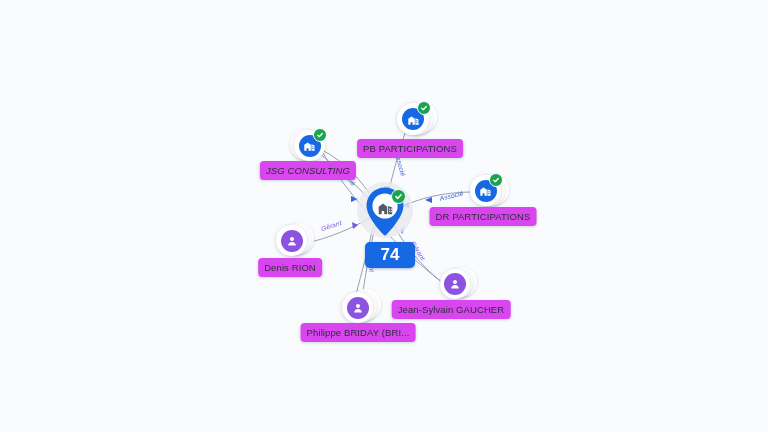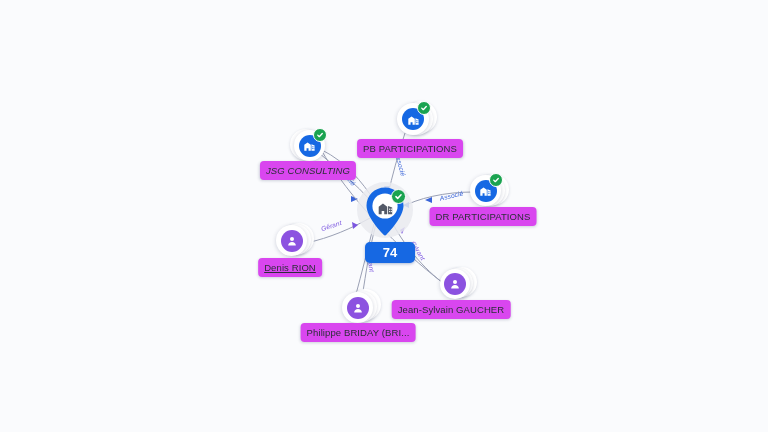--- a/index.html
+++ b/index.html
@@ -146,21 +146,21 @@
     align-items: center;
     justify-content: center;
   }
   .count-badge {
     position: absolute;
     left: -20px;
     top: 30px;
     min-width: 32px;
     background: #1668e3;
     color: #ffffff;
-    font-size: 13px;
+    font-size: 17px;
     font-weight: bold;
     text-align: center;
     padding: 3px 9px;
     border-radius: 5px;
     box-shadow: 0 1px 3px rgba(20,60,140,0.35);
   }
 
   
   .edge-label {
     font-size: 6.6px;
@@ -287,21 +287,21 @@
     <div class="node-stack" style="width:31px;height:31px;left:-9px;top:-18px;"></div>
     <div class="node-stack" style="width:31px;height:31px;left:-12px;top:-17px;"></div>
     <div class="node-disc" style="width:31px;height:31px;left:-16px;top:-16px;">
       <div class="pe-badge">
         <svg width="12" height="12" viewBox="0 0 16 16" aria-hidden="true">
           <circle fill="#ffffff" cx="8" cy="5.4" r="2.7"></circle>
           <path fill="#ffffff" d="M2.9 14c0-2.9 2.3-4.7 5.1-4.7s5.1 1.8 5.1 4.7z"></path>
         </svg>
       </div>
     </div>
-    <div class="node-label" style="left:-2px; top:17px;text-decoration:underline;">Denis RION</div>
+    <div class="node-label" style="left:-2px; top:17px;">Denis RION</div>
   </div>
 
   <div class="node" style="left:358px; top:308px;">
     <div class="node-stack" style="width:31px;height:31px;left:-8px;top:-19px;"></div>
     <div class="node-stack" style="width:31px;height:31px;left:-12px;top:-17px;"></div>
     <div class="node-disc" style="width:31px;height:31px;left:-16px;top:-16px;">
       <div class="pe-badge">
         <svg width="12" height="12" viewBox="0 0 16 16" aria-hidden="true">
           <circle fill="#ffffff" cx="8" cy="5.4" r="2.7"></circle>
           <path fill="#ffffff" d="M2.9 14c0-2.9 2.3-4.7 5.1-4.7s5.1 1.8 5.1 4.7z"></path>

